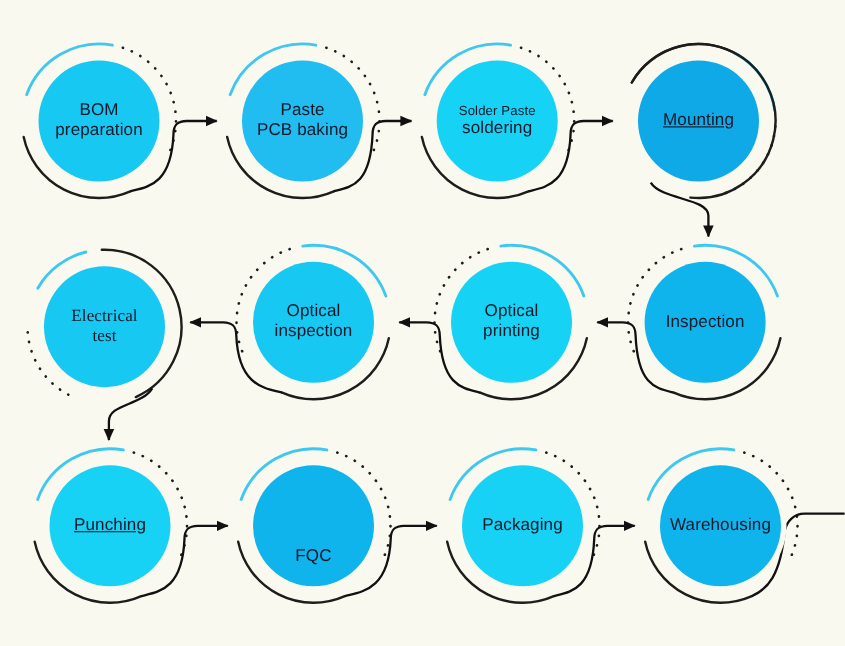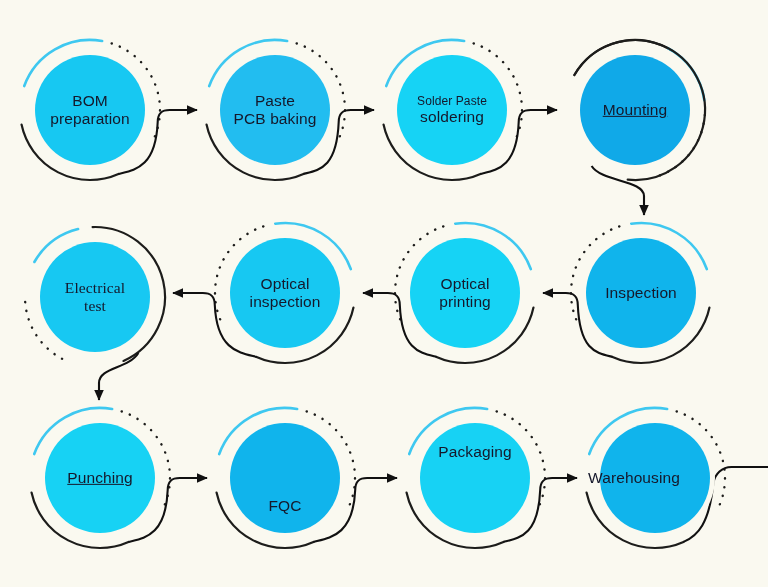--- a/index.html
+++ b/index.html
@@ -229,24 +229,24 @@
       <div class="node-label" style="left: 95px; top: 297px; font-family: Liberation Serif, serif;">
         <span class="ln ln-main">Electrical</span>
         <span class="ln ln-main">test</span>
       </div>
       <div class="node-label" style="left: 100px; top: 478px; text-decoration: underline;">
         <span class="ln ln-main">Punching</span>
       </div>
       <div class="node-label" style="left: 285px; top: 478px; margin-top: 28px;">
         <span class="ln ln-main">FQC</span>
       </div>
-      <div class="node-label" style="left: 475px; top: 452px;">
+      <div class="node-label" style="left: 475px; top: 478px;">
         <span class="ln ln-main">Packaging</span>
       </div>
-      <div class="node-label" style="left: 634px; top: 478px;">
+      <div class="node-label" style="left: 655px; top: 478px;">
         <span class="ln ln-main">Warehousing</span>
       </div>
     </div>
   <div id="hits">
       <div class="node-hit" title="BOM preparation" style="left: 90px; top: 110px; width: 110px; height: 110px;"></div>
       <div class="node-hit" title="Flex PCB baking" style="left: 275px; top: 110px; width: 110px; height: 110px;"></div>
       <div class="node-hit" title="Solder Paste printing" style="left: 452px; top: 110px; width: 110px; height: 110px;"></div>
       <div class="node-hit" title="Mounting" style="left: 635px; top: 110px; width: 110px; height: 110px;"></div>
       <div class="node-hit" title="Inspection" style="left: 641px; top: 293px; width: 110px; height: 110px;"></div>
       <div class="node-hit" title="Reflow soldering" style="left: 465px; top: 293px; width: 110px; height: 110px;"></div>

